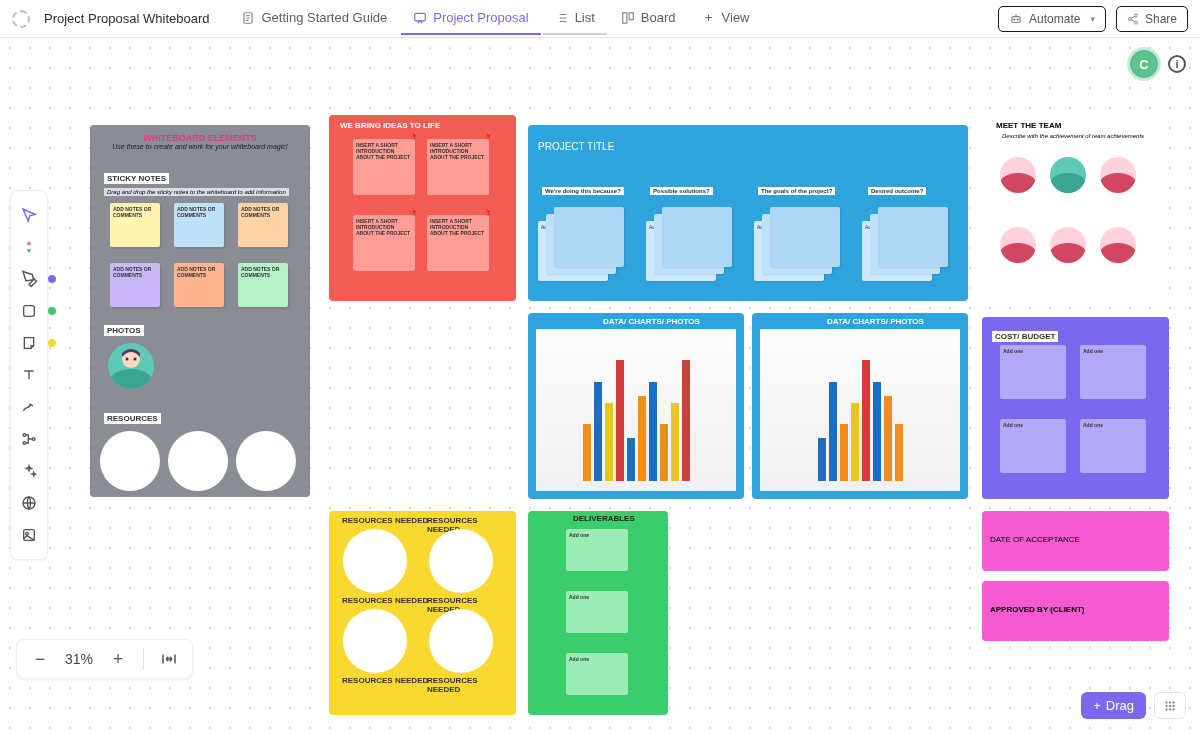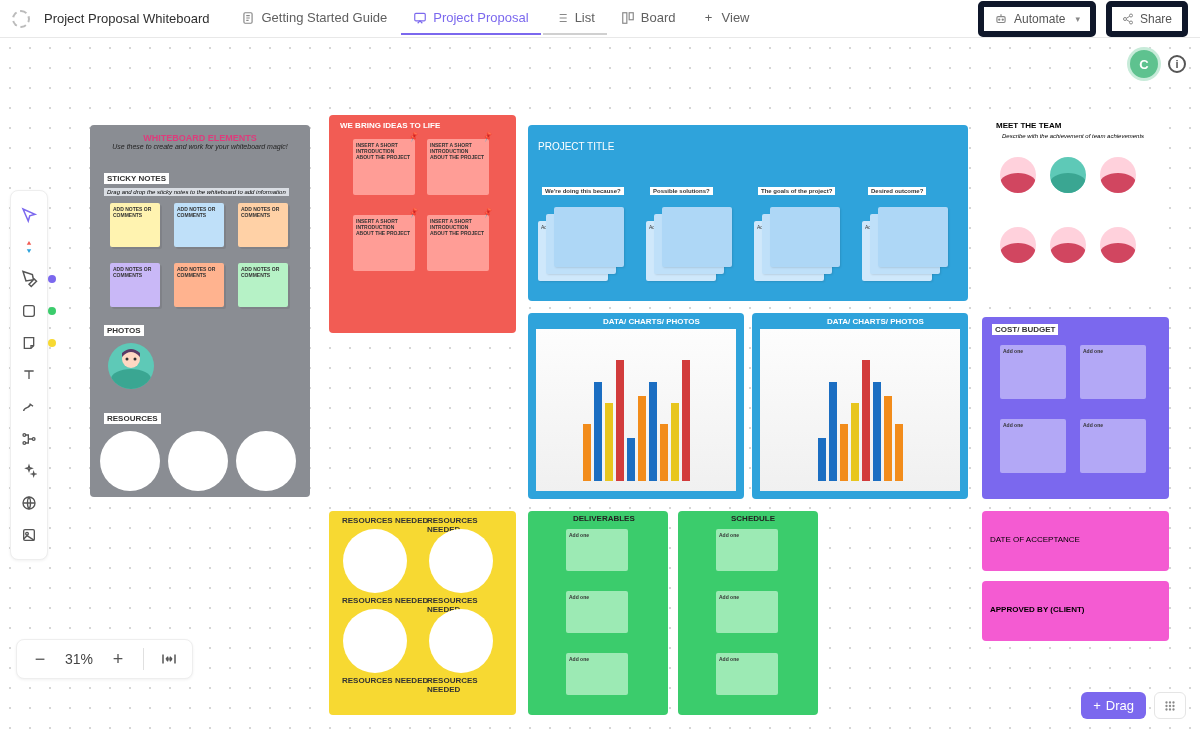--- a/index.html
+++ b/index.html
@@ -8,21 +8,21 @@
 
 .topbar { height:38px; border-bottom:1px solid #e8e8e8; display:flex; align-items:center; padding:0 12px; gap:14px; font-size:13px; }
 .logo { width:18px; height:18px; border:2px dashed #bbb; border-radius:50%; }
 .title { font-weight:500; color:#2f2f2f; }
 .tabs { display:flex; gap:2px; margin-left:6px; }
 .tab { display:flex; align-items:center; gap:6px; padding:8px 12px; color:#606060; cursor:pointer; border-bottom:2px solid transparent; }
 .tab.active { color:#7b68ee; border-bottom:2px solid #7b68ee; }
 .tab.underline { border-bottom:2px solid #d0d0d0; }
 .tab .ic { width:14px; height:14px; display:inline-flex; align-items:center; justify-content:center; }
 .topright { margin-left:auto; display:flex; align-items:center; gap:10px; }
-.btn { border:6px solid #0f172a; border-radius:5px; padding:5px 10px; display:flex; align-items:center; gap:6px; background:#fff; color:#555; font-size:12px; cursor:pointer; }
+.btn { border:1px solid #0f172a; border-radius:5px; padding:5px 10px; display:flex; align-items:center; gap:6px; background:#fff; color:#555; font-size:12px; cursor:pointer; }
 .chev { font-size:9px; color:#888; margin-left:4px; }
 
 
 .canvas { position:absolute; top:38px; left:0; right:0; bottom:0;
   background-image:radial-gradient(#d6d6d6 1px, transparent 1px);
   background-size:20px 20px;
 }
 
 
 .sidebar { position:absolute; left:10px; top:190px; width:38px; background:#fff; border:1px solid #eee; border-radius:8px; display:flex; flex-direction:column; align-items:center; padding:8px 0; box-shadow:0 1px 3px rgba(0,0,0,.06); }
@@ -289,21 +289,21 @@
           <circle cx="10" cy="10" r="1.5" fill="#333"></circle>
           <circle cx="18" cy="10" r="1.5" fill="#333"></circle>
         </svg>
       </div>
     <div class="lbl" style="left:14px;top:288px">RESOURCES</div>
     <div class="circle" style="left:10px;top:306px;width:60px;height:60px"></div>
     <div class="circle" style="left:78px;top:306px;width:60px;height:60px"></div>
     <div class="circle" style="left:146px;top:306px;width:60px;height:60px"></div>
   </div>
 
-  <div class="panel" style="left:239px;top:0;width:187px;height:218px;background:#f25c54">
+  <div class="panel" style="left:239px;top:0;width:187px;height:186px;background:#f25c54">
     <div class="lbl" style="left:8px;top:5px;background:transparent;color:#fff">WE BRING IDEAS TO LIFE</div>
     <div class="sticky" style="left:24px;top:24px;width:62px;height:56px;background:#ff9d96">INSERT A SHORT INTRODUCTION ABOUT THE PROJECT</div>
     <div class="sticky" style="left:98px;top:24px;width:62px;height:56px;background:#ff9d96">INSERT A SHORT INTRODUCTION ABOUT THE PROJECT</div>
     <div class="sticky" style="left:24px;top:100px;width:62px;height:56px;background:#ff9d96">INSERT A SHORT INTRODUCTION ABOUT THE PROJECT</div>
     <div class="sticky" style="left:98px;top:100px;width:62px;height:56px;background:#ff9d96">INSERT A SHORT INTRODUCTION ABOUT THE PROJECT</div>
     <div style="position:absolute;left:80px;top:18px;font-size:8px;transform:rotate(-20deg)">📌</div>
     <div style="position:absolute;left:154px;top:18px;font-size:8px;transform:rotate(-20deg)">📌</div>
     <div style="position:absolute;left:80px;top:94px;font-size:8px;transform:rotate(-20deg)">📌</div>
     <div style="position:absolute;left:154px;top:94px;font-size:8px;transform:rotate(-20deg)">📌</div>
   </div>
@@ -396,21 +396,21 @@
         <div class="bar b1"></div>
         <div class="bar b3"></div>
         <div class="bar b4"></div>
         <div class="bar b2"></div>
         <div class="bar b6"></div>
         <div class="bar b1"></div>
     </div>
   </div>
 
   <div class="panel" style="left:892px;top:202px;width:187px;height:182px;background:#7b68ee">
-    <div class="lbl" style="left:10px;top:7px">COST/ BUDGET</div>
+    <div class="lbl" style="left:10px;top:14px">COST/ BUDGET</div>
     <div class="sticky" style="left:18px;top:28px;width:66px;height:54px;background:#b3a8f6">Add one</div>
     <div class="sticky" style="left:98px;top:28px;width:66px;height:54px;background:#b3a8f6">Add one</div>
     <div class="sticky" style="left:18px;top:102px;width:66px;height:54px;background:#b3a8f6">Add one</div>
     <div class="sticky" style="left:98px;top:102px;width:66px;height:54px;background:#b3a8f6">Add one</div>
   </div>
 
   <div class="panel" style="left:239px;top:396px;width:187px;height:204px;background:#f7d932">
     <div class="lbl" style="left:10px;top:4px;background:transparent">RESOURCES NEEDED</div>
     <div class="lbl" style="left:95px;top:4px;background:transparent">RESOURCES NEEDED</div>
     <div class="circle" style="left:14px;top:18px;width:64px;height:64px"></div>
@@ -422,26 +422,20 @@
     <div class="lbl" style="left:10px;top:164px;background:transparent">RESOURCES NEEDED</div>
     <div class="lbl" style="left:95px;top:164px;background:transparent">RESOURCES NEEDED</div>
   </div>
 
   <div class="panel" style="left:438px;top:396px;width:140px;height:204px;background:#3bcc6c">
     <div class="lbl" style="left:42px;top:2px;background:transparent;color:#222">DELIVERABLES</div>
     <div class="sticky" style="left:38px;top:18px;width:62px;height:42px;background:#9ceab4">Add one</div>
     <div class="sticky" style="left:38px;top:80px;width:62px;height:42px;background:#9ceab4">Add one</div>
     <div class="sticky" style="left:38px;top:142px;width:62px;height:42px;background:#9ceab4">Add one</div>
   </div>
-  <div class="panel" style="left:588px;top:396px;width:140px;height:204px;background:#3bcc6c">
-    <div class="lbl" style="left:50px;top:2px;background:transparent;color:#222">SCHEDULE</div>
-    <div class="sticky" style="left:38px;top:18px;width:62px;height:42px;background:#9ceab4">Add one</div>
-    <div class="sticky" style="left:38px;top:80px;width:62px;height:42px;background:#9ceab4">Add one</div>
-    <div class="sticky" style="left:38px;top:142px;width:62px;height:42px;background:#9ceab4">Add one</div>
-  </div>
 
   <div class="panel" style="left:892px;top:396px;width:187px;height:60px;background:#f45bd2">
     <div style="position:absolute;left:8px;top:24px;font-size:8px;font-weight:400">DATE OF ACCEPTANCE</div>
   </div>
   <div class="panel" style="left:892px;top:466px;width:187px;height:60px;background:#f45bd2">
     <div style="position:absolute;left:8px;top:24px;font-size:8px;font-weight:700">APPROVED BY (CLIENT)</div>
   </div>
 
 </div>
 

